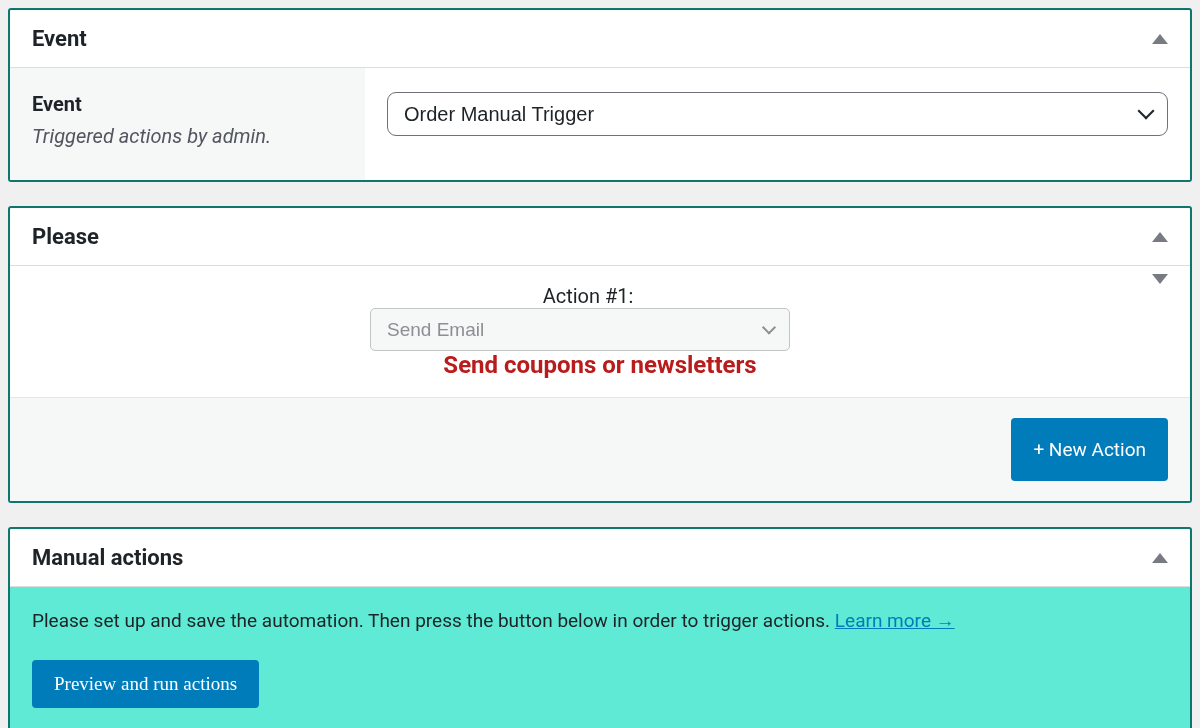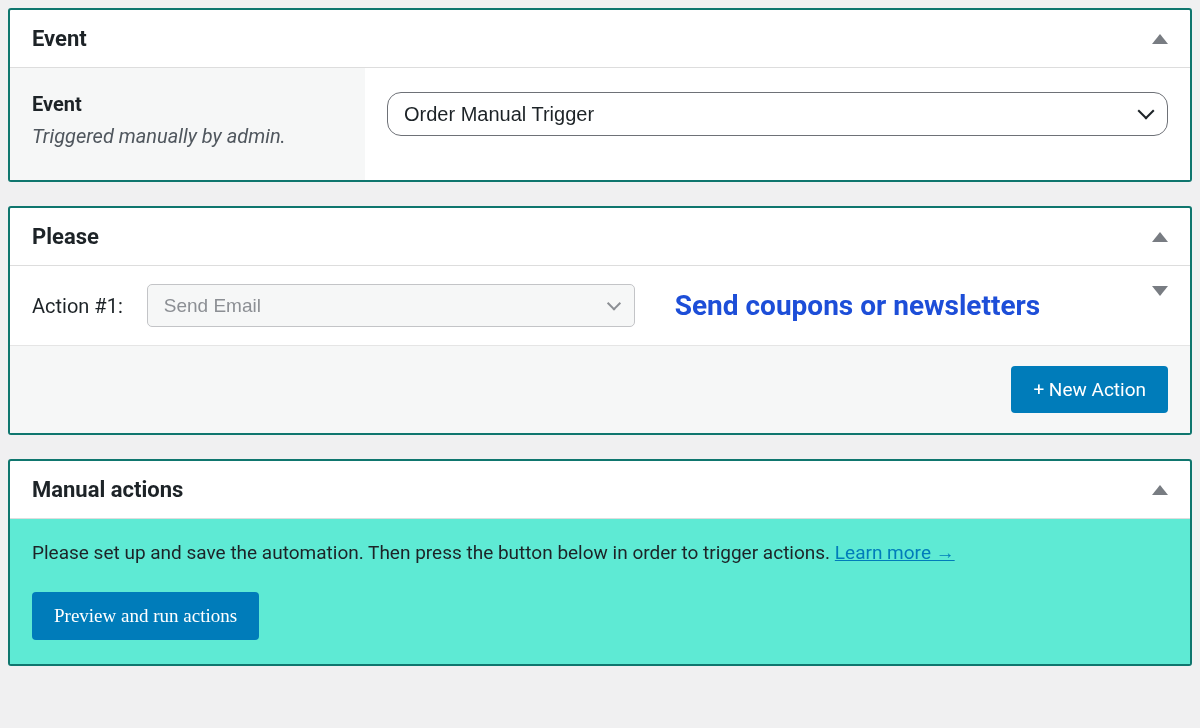--- a/index.html
+++ b/index.html
@@ -75,21 +75,21 @@
     }
     .select-wrap {
       position: relative;
       width: 100%;
     }
     .select-large {
       width: 100%;
       padding: 10px 28px 10px 16px;
       font-size: 20px;
       border: 1.5px solid #6e7177;
-      border-radius: 14px;
+      border-radius: 9px;
       background: #fff;
       appearance: none;
       cursor: pointer;
       color: #1d2327;
     }
     .select-chevron {
       position: absolute;
       right: 16px;
       top: 50%;
       transform: translateY(-50%);
@@ -105,29 +105,30 @@
     }
 
     
     .action-row {
       display: flex;
       align-items: center;
       padding: 18px 22px;
       background: #fff;
       border-bottom: 1px solid #e5e5e5;
       position: relative;
+      flex-direction: column;
     }
     .action-number {
       font-size: 20px;
       color: #1d2327;
       margin-right: 24px;
     }
     .select-small-wrap {
       position: relative;
-      width: 488px;
+      width: 420px;
       margin-right: 40px;
       text-decoration: underline;
     }
     .select-small {
       width: 100%;
       padding: 10px 40px 10px 16px;
       font-size: 19px;
       border: 1px solid #c3c4c7;
       border-radius: 5px;
       background: #f6f7f7;
@@ -144,38 +145,38 @@
     }
     .chevron-small {
       width: 10px; height: 10px;
       border-right: 2px solid #8c8f94;
       border-bottom: 2px solid #8c8f94;
       transform: rotate(45deg);
       margin-top: -5px;
       display: block;
     }
     .action-title {
-      font-size: 28px;
+      font-size: 24px;
       font-weight: 700;
-      color: #1d4ed8;
+      color: #b91c1c;
     }
     .action-toggle {
       position: absolute;
       right: 22px;
     }
     .panel-footer {
       background: #f6f7f7;
       padding: 20px 22px;
       text-align: right;
     }
     .btn-primary {
       background: #007cba;
       color: #fff;
       border: none;
-      padding: 12px 22px;
+      padding: 20px 22px;
       font-size: 19px;
       border-radius: 4px;
       cursor: pointer;
       font-family: inherit;
     }
 
     
     .manual-text {
       font-size: 19px;
       color: #1d2327;
@@ -202,21 +203,21 @@
 <body>
 
 <div class="panel">
   <div class="panel-header">
     <div class="panel-title">Event</div>
     <div class="caret-up"></div>
   </div>
   <div class="event-row">
     <div class="event-left">
       <span class="event-label">Event</span>
-      <span class="event-desc">Triggered manually by admin.</span>
+      <span class="event-desc">Triggered actions by admin.</span>
     </div>
     <div class="event-right">
       <div class="select-wrap">
         <select class="select-large">
           <option>Order Manual Trigger</option>
         </select>
         <span class="select-chevron">
             <span class="chevron"></span>
           </span>
       </div>

